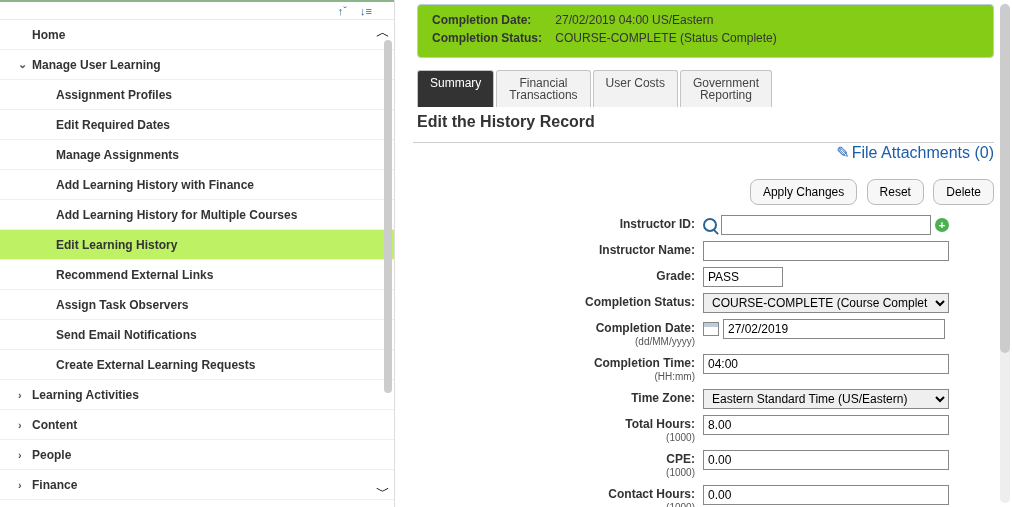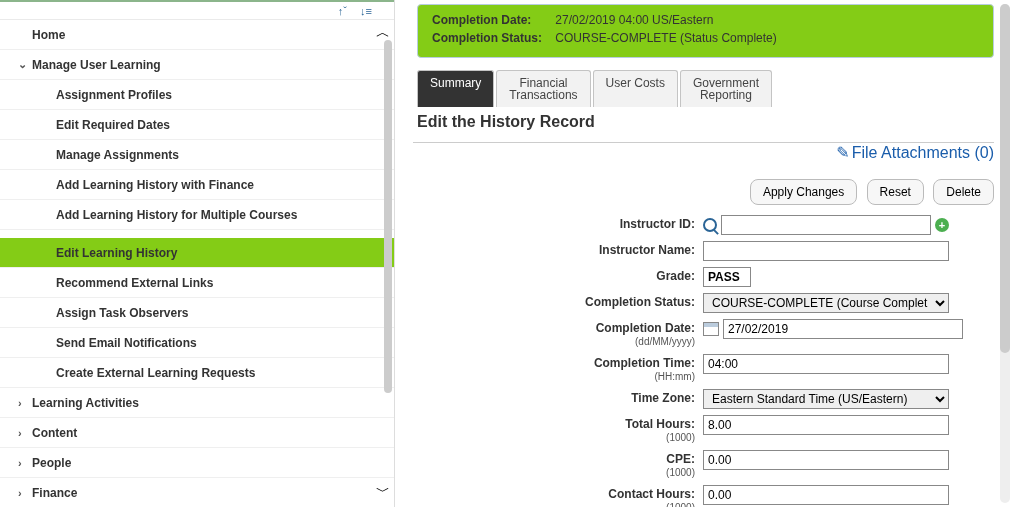--- a/index.html
+++ b/index.html
@@ -41,21 +41,21 @@
   .nav-item, .nav-sub {
     display: flex;
     align-items: center;
     height: 30px;
     padding-left: 18px;
     border-bottom: 1px solid #efefef;
     cursor: pointer;
   }
   .nav-sub { padding-left: 56px; }
   .nav-item .chev { width: 14px; display: inline-block; color: #555; font-size: 11px; }
-  .nav-active { background: #84cc16; margin-top: 8px; }
+  .nav-active { background: #bef264; }
   .scroll-arrow {
     position: absolute;
     right: 4px;
     color: #000;
     font-size: 14px;
     cursor: pointer;
   }
   .scroll-up { top: 24px; }
   .scroll-down { bottom: 6px; }
   .sidebar-scrollbar {
@@ -148,21 +148,21 @@
     align-items: center;
     gap: 4px;
   }
   .form-ctrl input[type=text], .form-ctrl select {
     border: 1px solid #888;
     height: 20px;
     font-size: 12px;
     padding: 1px 4px;
   }
   .w-lg { width: 246px; }
-  .w-sm { width: 48px; font-weight: bold; }
+  .w-sm { width: 80px; }
   .search-icon {
     width:14px; height:14px; display:inline-block;
     border: 2px solid #2a6496; border-radius: 50%;
     position: relative;
   }
   .search-icon:after {
     content:""; position:absolute; width:6px; height:2px;
     background:#2a6496; bottom:-3px; right:-4px; transform:rotate(45deg);
   }
   .plus-icon {
@@ -309,21 +309,21 @@
       <div class="form-row">
         <div class="form-label">Completion Status:</div>
         <div class="form-ctrl">
             <select class="w-lg"><option>COURSE-COMPLETE (Course Complete) - For Credit</option></select>
           </div>
       </div>
       <div class="form-row">
         <div class="form-label"><span>Completion Date:</span><span class="hint">(dd/MM/yyyy)</span></div>
         <div class="form-ctrl">
             <span class="cal-icon"></span>
-            <input type="text" class="w-lg" style="width: 240px;" value="27/02/2019">
+            <input type="text" class="w-lg" style="width: 222px;" value="27/02/2019">
           </div>
       </div>
       <div class="form-row">
         <div class="form-label"><span>Completion Time:</span><span class="hint">(HH:mm)</span></div>
         <div class="form-ctrl">
             <input type="text" class="w-lg" value="04:00" style="">
           </div>
       </div>
       <div class="form-row">
         <div class="form-label">Time Zone:</div>

